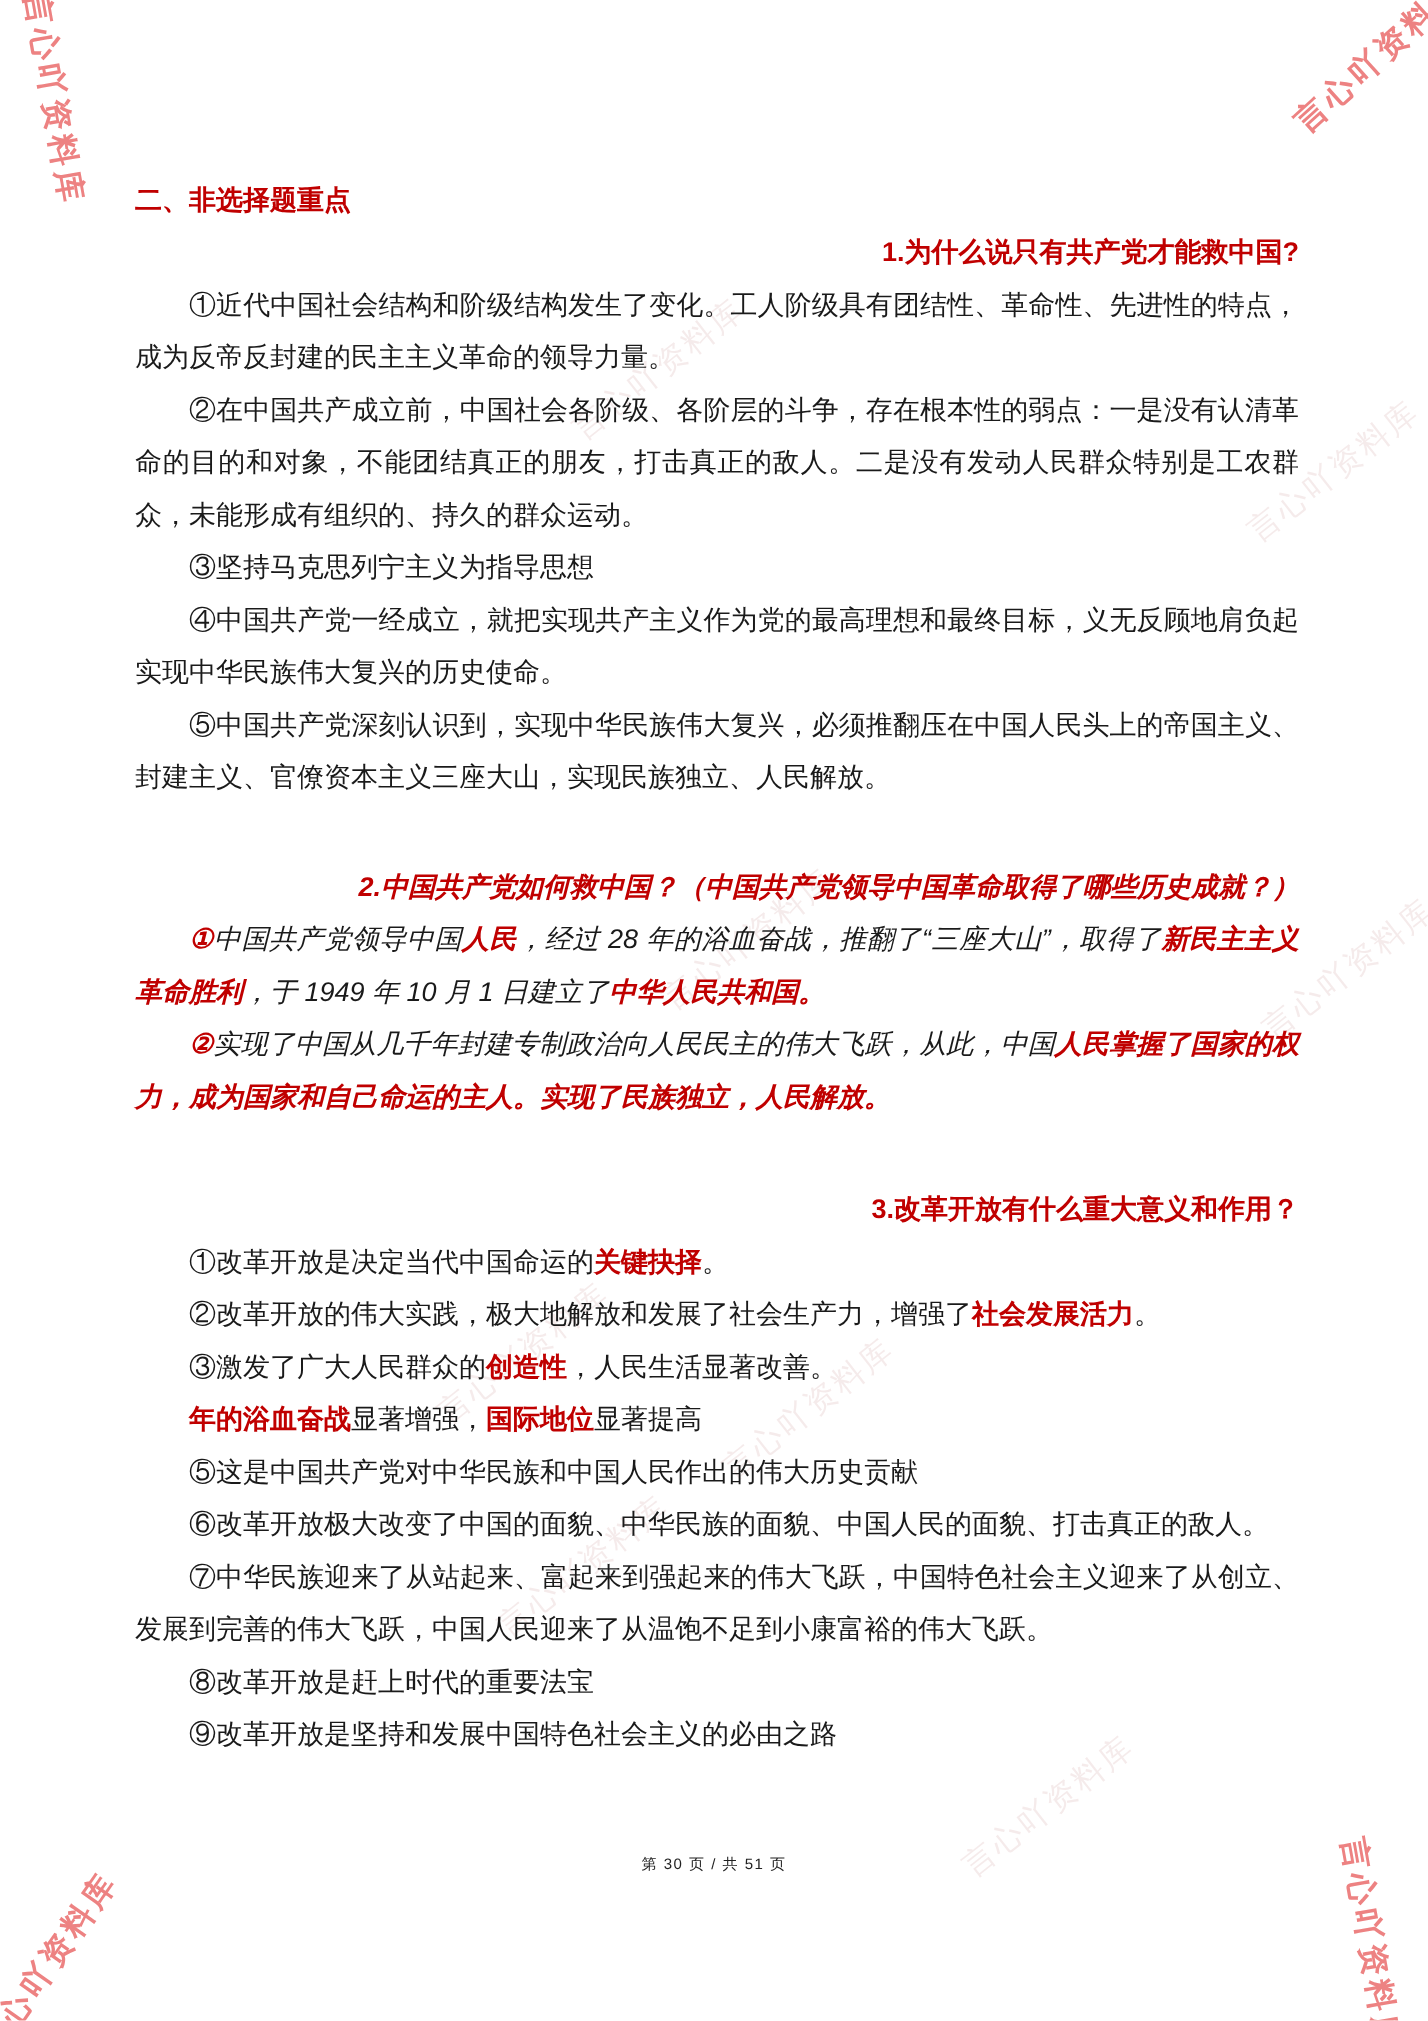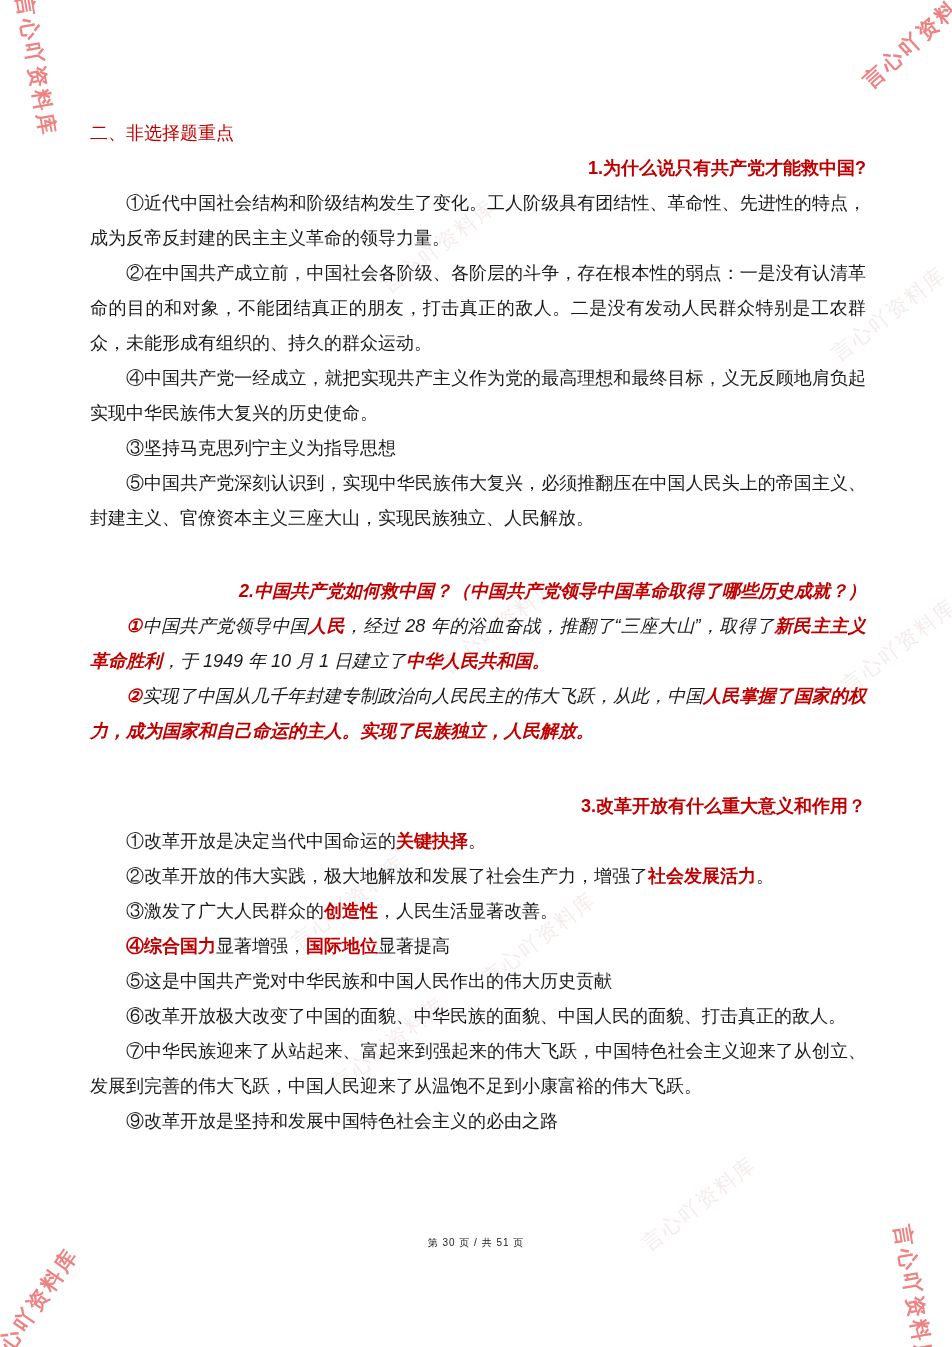--- a/index.html
+++ b/index.html
@@ -14,21 +14,21 @@
 
   .content {
     position:absolute;
     left:90px; top:116px; width:776px;
     color:#1a1a1a;
     font-size:18px;
     line-height:35px;
   }
   .section-heading {
     color:#c00000;
-    font-weight:normal;
+    font-weight:bold;
   }
   .q-title {
     color:#c00000;
     font-weight:bold;
     margin-left:15px;
     text-align:right;
   }
   .q-gap2 { margin-top:38px;font-style:italic; }
   .q-gap3 { margin-top:40px; }
   .para {
@@ -88,44 +88,45 @@
 
   <div class="content">
 
     <div class="section-heading">二、非选择题重点</div>
 
     <div class="question">
       <div class="q-title">1.为什么说只有共产党才能救中国?</div>
       <div>
           <div class="para"><span class="seg">①近代中国社会结构和阶级结构发生了变化。工人阶级具有团结性、革命性、先进性的特点，成为反帝反封建的民主主义革命的领导力量。</span></div>
           <div class="para"><span class="seg">②在中国共产成立前，中国社会各阶级、各阶层的斗争，存在根本性的弱点：一是没有认清革命的目的和对象，不能团结真正的朋友，打击真正的敌人。二是没有发动人民群众特别是工农群众，未能形成有组织的、持久的群众运动。</span></div>
+          <div class="para"><span class="seg">③坚持马克思列宁主义为指导思想</span></div>
           <div class="para"><span class="seg">④中国共产党一经成立，就把实现共产主义作为党的最高理想和最终目标，义无反顾地肩负起实现中华民族伟大复兴的历史使命。</span></div>
-          <div class="para"><span class="seg">③坚持马克思列宁主义为指导思想</span></div>
           <div class="para"><span class="seg">⑤中国共产党深刻认识到，实现中华民族伟大复兴，必须推翻压在中国人民头上的帝国主义、封建主义、官僚资本主义三座大山，实现民族独立、人民解放。</span></div>
         </div>
     </div>
 
     <div class="question q-gap2">
       <div class="q-title">2.中国共产党如何救中国？（中国共产党领导中国革命取得了哪些历史成就？）</div>
       <div>
           <div class="para"><span class="seg seg-red">①</span><span class="seg">中国共产党领导中国</span><span class="seg seg-red">人民</span><span class="seg">，经过 28 年的浴血奋战，推翻了“三座大山”，取得了</span><span class="seg seg-red">新民主主义革命胜利</span><span class="seg">，于 1949 年 10 月 1 日建立了</span><span class="seg seg-red">中华人民共和国。</span></div>
           <div class="para"><span class="seg seg-red">②</span><span class="seg">实现了中国从几千年封建专制政治向人民民主的伟大飞跃，从此，中国</span><span class="seg seg-red">人民掌握了国家的权力，成为国家和自己命运的主人。实现了民族独立，人民解放。</span></div>
         </div>
     </div>
 
     <div class="question q-gap3">
       <div class="q-title">3.改革开放有什么重大意义和作用？</div>
       <div>
           <div class="para"><span class="seg">①改革开放是决定当代中国命运的</span><span class="seg seg-red">关键抉择</span><span class="seg">。</span></div>
           <div class="para"><span class="seg">②改革开放的伟大实践，极大地解放和发展了社会生产力，增强了</span><span class="seg seg-red">社会发展活力</span><span class="seg">。</span></div>
           <div class="para"><span class="seg">③激发了广大人民群众的</span><span class="seg seg-red">创造性</span><span class="seg">，人民生活显著改善。</span></div>
-          <div class="para"><span class="seg seg-red">④综合国力</span><span class="seg">显著增强，</span><span class="seg seg-red">国际地位</span><span class="seg">显著提高</span></div>
+          <div class="para"><span class="seg seg-red">年的浴血奋战</span><span class="seg">显著增强，</span><span class="seg seg-red">国际地位</span><span class="seg">显著提高</span></div>
           <div class="para"><span class="seg">⑤这是中国共产党对中华民族和中国人民作出的伟大历史贡献</span></div>
           <div class="para"><span class="seg">⑥改革开放极大改变了中国的面貌、中华民族的面貌、中国人民的面貌、打击真正的敌人。</span></div>
           <div class="para"><span class="seg">⑦中华民族迎来了从站起来、富起来到强起来的伟大飞跃，中国特色社会主义迎来了从创立、发展到完善的伟大飞跃，中国人民迎来了从温饱不足到小康富裕的伟大飞跃。</span></div>
+          <div class="para"><span class="seg">⑧改革开放是赶上时代的重要法宝</span></div>
           <div class="para"><span class="seg">⑨改革开放是坚持和发展中国特色社会主义的必由之路</span></div>
         </div>
     </div>
 
   </div>
 
   <div class="footer">第 30 页 / 共 51 页</div>
 
 </div>
 

